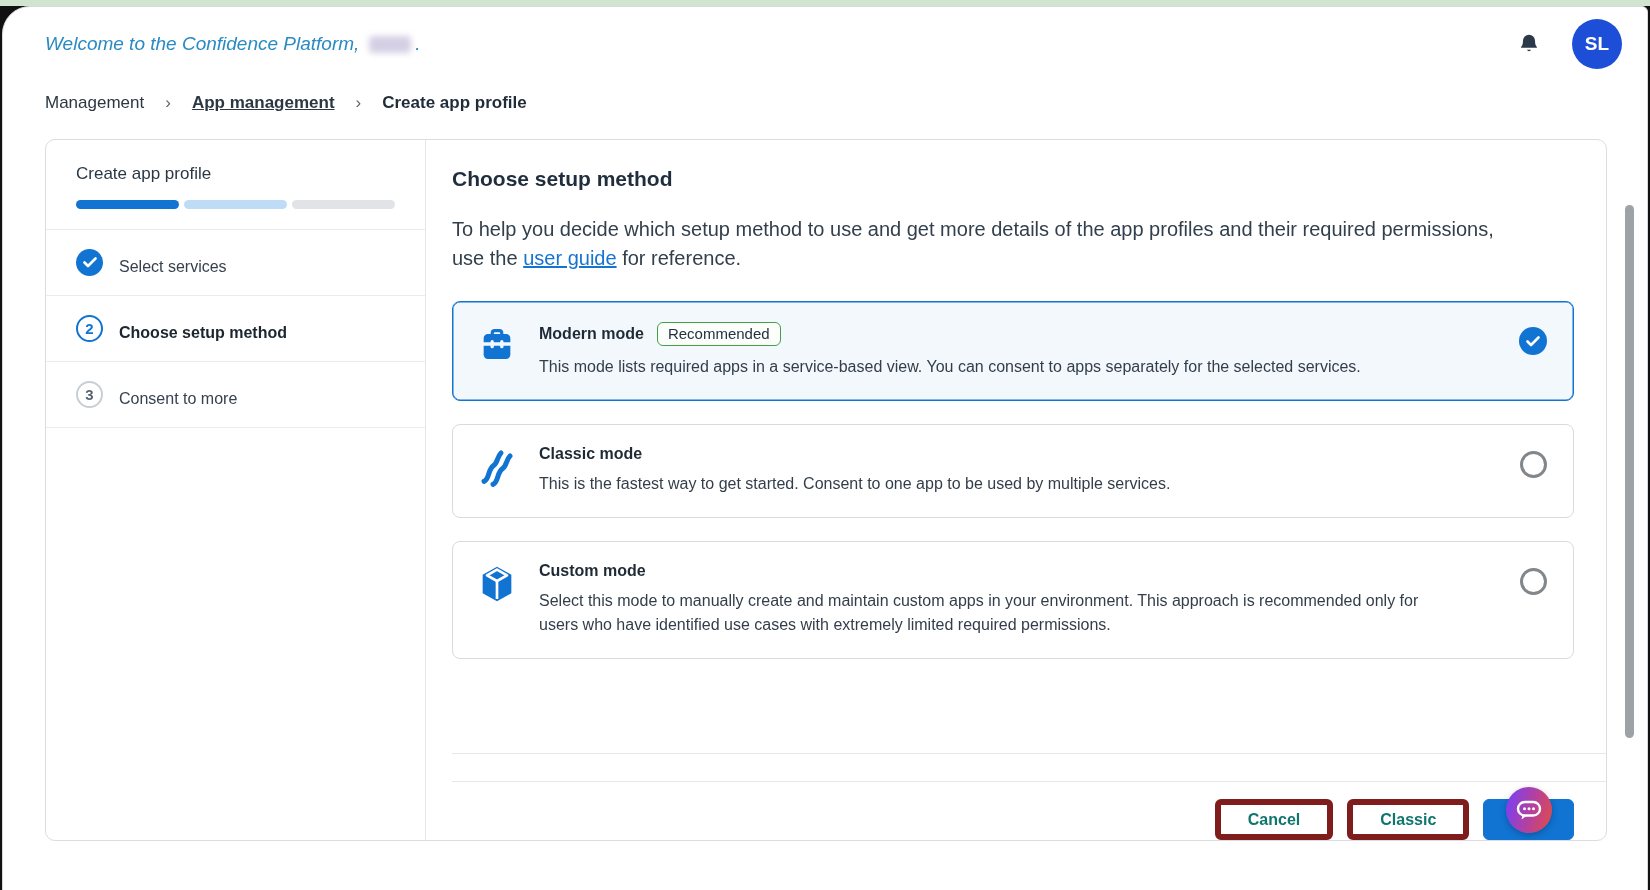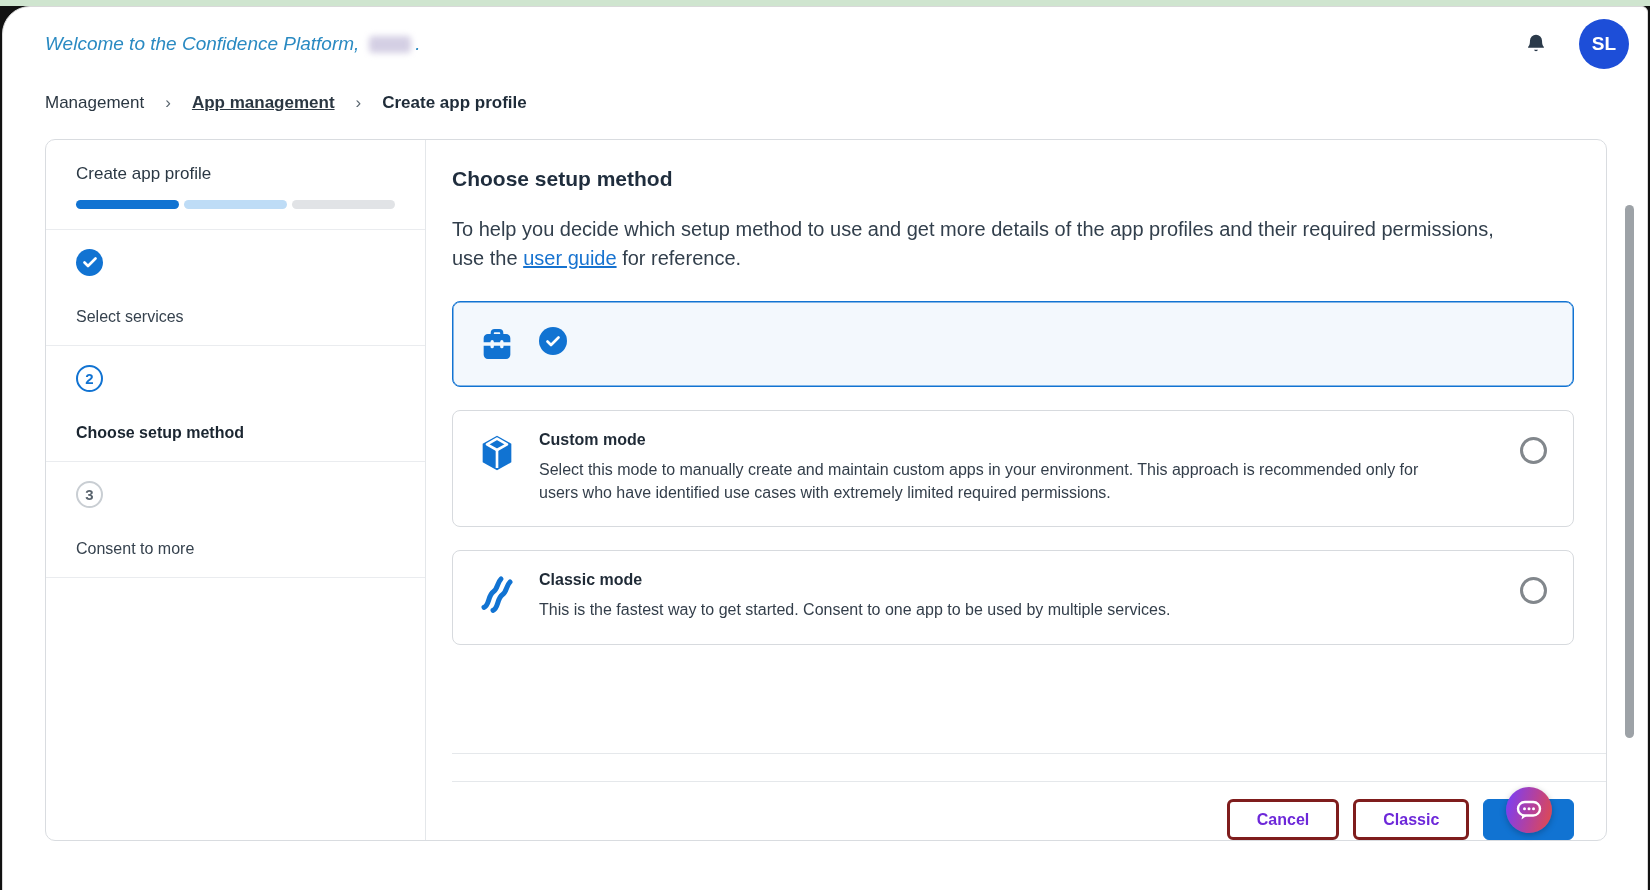--- a/index.html
+++ b/index.html
@@ -17,21 +17,21 @@
     position: absolute; left: 2px; top: 6px; right: 2px; bottom: -16px;
     background: #fff;
     border: 1px solid #d9d9d9;
     border-radius: 28px 6px 0 16px;
     z-index: 1;
     overflow: hidden;
   }
   
   .header-row {
     display: flex; align-items: center; justify-content: space-between;
-    padding: 12px 14px 0 42px; height: 62px; gap: 36px;
+    padding: 12px 21px 0 42px; height: 62px; gap: 36px;
   }
   .welcome {
     font-style: italic; font-size: 19px; color: #2a8ac2;
     display: flex; align-items: center; gap: 4px;
   }
   .blur-name {
     display: inline-block; width: 42px; height: 17px; border-radius: 4px;
     background: #d4cfe4; filter: blur(3px); margin-left: 6px;
   }
   .header-right { display: flex; align-items: center; gap: 32px; padding-right: 4px; }
@@ -57,22 +57,22 @@
   }
   .sidebar { width: 380px; border-right: 1px solid #e4e7ea; flex-shrink: 0; }
   .sb-head { padding: 24px 30px 20px; }
   .sb-title { font-size: 17px; color: #2b3844; font-weight: 400; }
   .progress { display: flex; gap: 5px; margin-top: 16px; }
   .progress .seg { flex: 1; height: 9px; border-radius: 5px; }
   .seg-complete { background: #1173d2; }
   .seg-current  { background: #bedcf6; }
   .seg-upcoming { background: #e1e3e6; }
   .step {
-    display: flex; align-items: flex-start; gap: 32px;
-    padding: 19px 30px; border-top: 1px solid #eaecef; flex-direction: column;
+    display: flex; align-items: flex-end; gap: 16px;
+    padding: 19px 30px; border-top: 1px solid #eaecef;
   }
   .step:last-child { border-bottom: 1px solid #eaecef; }
   .step-circle {
     width: 27px; height: 27px; border-radius: 50%; flex-shrink: 0;
     display: flex; align-items: center; justify-content: center;
     font-size: 15px; font-weight: 700;
   }
   .circle-complete { background: #1173d2; }
   .circle-current  { background: #fff; border: 2.5px solid #1173d2; color: #1173d2; }
   .circle-upcoming { background: #fff; border: 2.5px solid #c9ced3; color: #5a646e; }
@@ -116,21 +116,21 @@
   .content-footer {
     border-top: 1px solid #e5e8eb; margin-top: 27px;
     padding: 17px 32px 0 0;
     display: flex; justify-content: flex-end; gap: 14px;
   }
   .btn {
     height: 41px; padding: 0 27px; border-radius: 6px;
     font-family: "Liberation Sans", sans-serif;
     font-size: 16px; font-weight: 600; cursor: pointer;
   }
-  .btn-secondary { background: #fff; border: 3px solid #7f1d1d; color: #6d28d9; }
+  .btn-secondary { background: #fff; border: 6px solid #7f1d1d; color: #0f766e; }
   .btn-primary { background: #1173d2; border: 1px solid #1173d2; color: #fff; }
   
   .scroll-thumb {
     position: absolute; left: 1625px; top: 205px; width: 9px; height: 533px;
     background: #9da2a7; border-radius: 5px; z-index: 3;
   }
   .chat-fab {
     position: absolute; left: 1506px; top: 787px; width: 46px; height: 46px;
     border-radius: 50%;
     background: linear-gradient(105deg, #7d3ff0 8%, #b5419c 55%, #e04a4e 95%);
@@ -207,55 +207,62 @@
       <div class="content-main">
         <div class="content-title">Choose setup method</div>
         <div class="intro">
           <span>To help you decide which setup method to use and get more details of the app profiles and their required permissions, use the </span><a>user guide</a><span> for reference.</span>
         </div>
 
         <div class="card selected">
           <svg class="card-icon" viewBox="0 0 24 24">
             <path fill="#1173d2" d="M8.2 6V5.4A2.4 2.4 0 0 1 10.6 3h2.8a2.4 2.4 0 0 1 2.4 2.4V6h1.7A2.5 2.5 0 0 1 20 8.5V11h-4.1v-.4a1 1 0 0 0-2 0v.4h-3.8v-.4a1 1 0 0 0-2 0v.4H4V8.5A2.5 2.5 0 0 1 6.5 6h1.7zm1.9 0h3.8v-.6a.5.5 0 0 0-.5-.5h-2.8a.5.5 0 0 0-.5.5V6zM4 13h4.1v.6a1 1 0 0 0 2 0V13h3.8v.6a1 1 0 0 0 2 0V13H20v5.5a2.5 2.5 0 0 1-2.5 2.5h-11A2.5 2.5 0 0 1 4 18.5V13z"></path>
           </svg>
+          <div class="card-body">
+            <div class="card-title-row">
+              <span class="card-title">Modern mode</span>
+              <span class="badge">Recommended</span>
+            </div>
+            <div class="card-desc">This mode lists required apps in a service-based view. You can consent to apps separately for the selected services.</div>
+          </div>
           <div class="check-badge">
             <svg width="14" height="11" viewBox="0 0 14 11">
                 <path d="M1.5 5.5 5 9 12.5 1.5" stroke="#fff" stroke-width="2.6" fill="none" stroke-linecap="round" stroke-linejoin="round"></path>
               </svg>
           </div>
+        </div>
+
+        <div class="card">
+          <svg class="card-icon" viewBox="0 0 24 24">
+            <path d="M4.2 20.6 C7.6 19.2 6.4 13.6 9.9 11.2 C12.5 9.4 12.1 5.8 14.4 3.6" stroke="#1173d2" stroke-width="3" fill="none" stroke-linecap="round"></path>
+            <path d="M9.6 22.4 C13 21 11.8 15.4 15.3 13 C17.9 11.2 17.5 7.6 19.8 5.4" stroke="#1173d2" stroke-width="3" fill="none" stroke-linecap="round"></path>
+          </svg>
+          <div class="card-body">
+            <div class="card-title-row">
+              <span class="card-title">Classic mode</span>
+            </div>
+            <div class="card-desc">This is the fastest way to get started. Consent to one app to be used by multiple services.</div>
+          </div>
+          <div class="radio-unchecked"></div>
         </div>
 
         <div class="card">
           <svg class="card-icon" viewBox="0 0 24 24">
             <path fill="#1173d2" d="M12 1.6 20.6 6.4 V17.6 L12 22.4 3.4 17.6 V6.4 Z"></path>
             <path d="M12 3.4 18 6.8 12 10.2 6 6.8 Z" fill="none" stroke="#fff" stroke-width="1.6" stroke-linejoin="round"></path>
             <path d="M12 10.2 V21" stroke="#fff" stroke-width="1.6"></path>
           </svg>
           <div class="card-body">
             <div class="card-title-row">
               <span class="card-title">Custom mode</span>
             </div>
             <div class="card-desc">Select this mode to manually create and maintain custom apps in your environment. This approach is recommended only for users who have identified use cases with extremely limited required permissions.</div>
           </div>
           <div class="radio-unchecked"></div>
         </div>
-
-        <div class="card">
-          <svg class="card-icon" viewBox="0 0 24 24">
-            <path d="M4.2 20.6 C7.6 19.2 6.4 13.6 9.9 11.2 C12.5 9.4 12.1 5.8 14.4 3.6" stroke="#1173d2" stroke-width="3" fill="none" stroke-linecap="round"></path>
-            <path d="M9.6 22.4 C13 21 11.8 15.4 15.3 13 C17.9 11.2 17.5 7.6 19.8 5.4" stroke="#1173d2" stroke-width="3" fill="none" stroke-linecap="round"></path>
-          </svg>
-          <div class="card-body">
-            <div class="card-title-row">
-              <span class="card-title">Classic mode</span>
-            </div>
-            <div class="card-desc">This is the fastest way to get started. Consent to one app to be used by multiple services.</div>
-          </div>
-          <div class="radio-unchecked"></div>
-        </div>
       </div>
 
       <div class="content-footer">
         <button class="btn btn-secondary">Cancel</button>
         <button class="btn btn-secondary">Classic</button>
         <button class="btn btn-primary">Next</button>
       </div>
     </div>
 
   </div>

